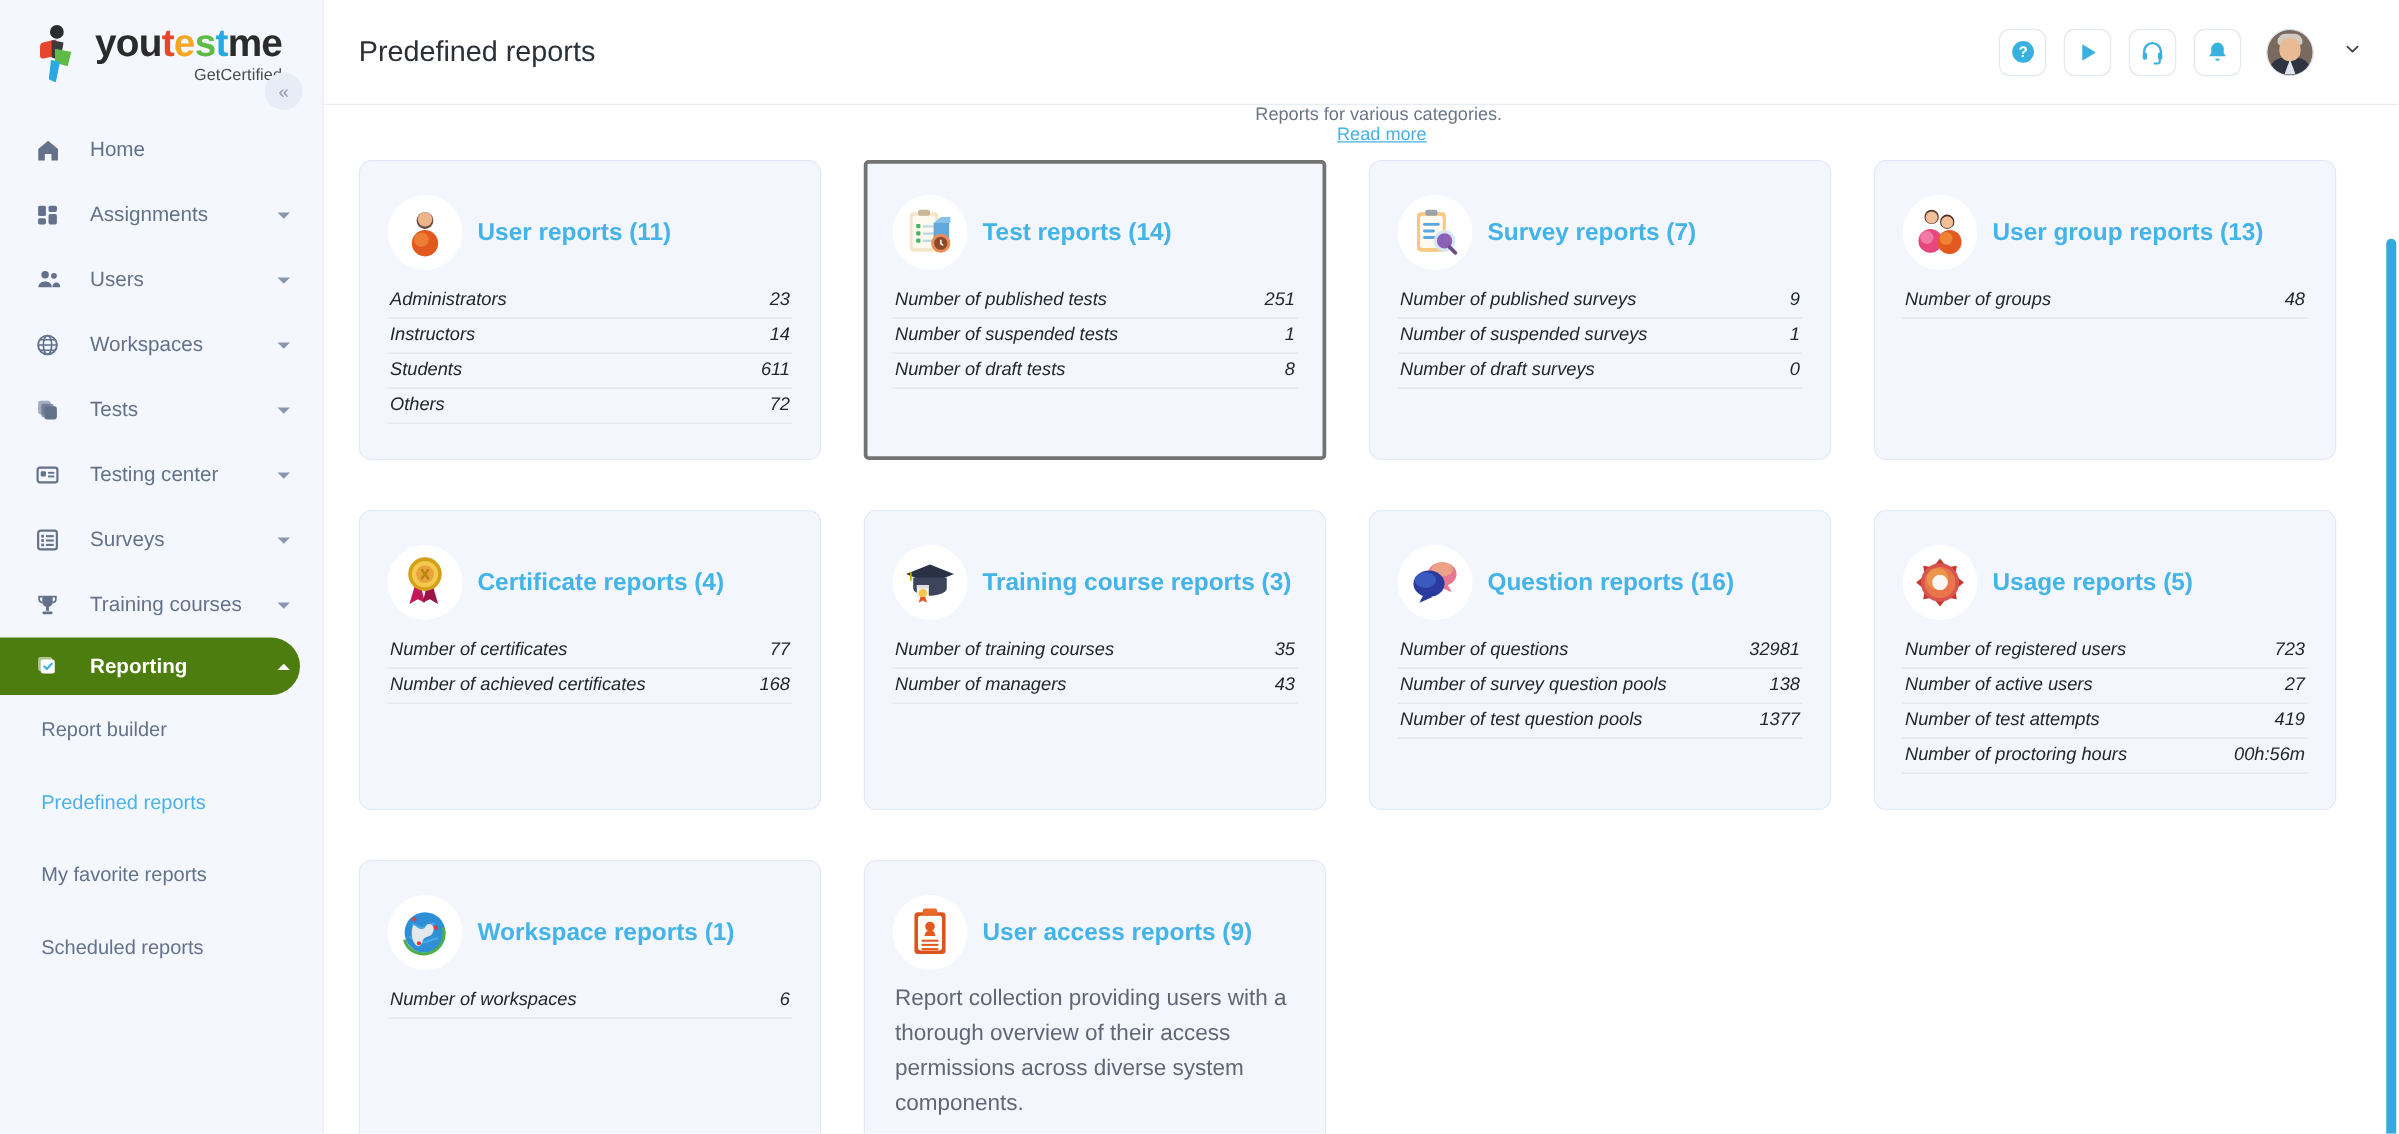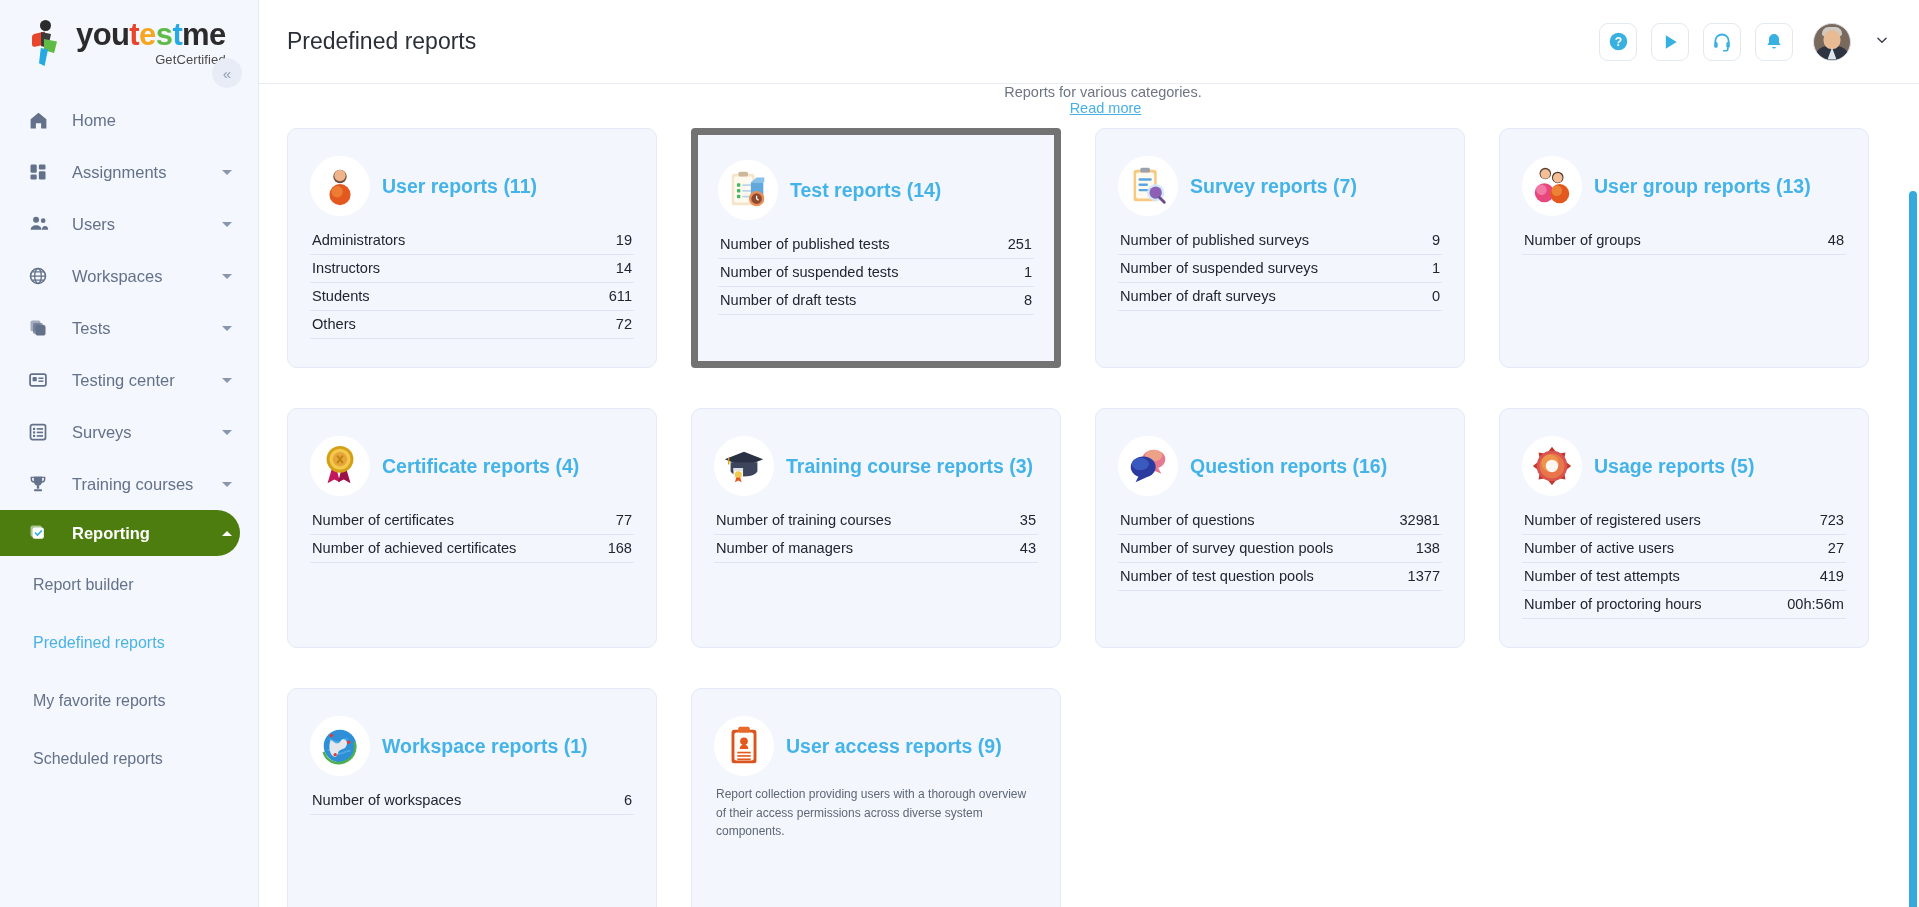--- a/index.html
+++ b/index.html
@@ -188,44 +188,44 @@
   .card {
     background: #f3f6fd;
     border: 1px solid #e3e9f6;
     border-radius: 10px;
     height: 240px;
     padding: 22px 22px 10px 22px;
     position: relative;
     cursor: pointer;
   }
   .card.highlight {
-    border: 7px solid #737373;
+    border: 3px solid #737373;
     border-radius: 4px;
     padding: 20px 20px 8px 20px;
   }
   .card-head { display: flex; align-items: center; gap: 12px; height: 70px; }
   .card-badge {
     width: 60px; height: 60px; border-radius: 50%;
     background: #ffffff; flex: 0 0 60px;
     display: flex; align-items: center; justify-content: center;
     overflow: hidden;
   }
   .card-title {
     font-size: 19.5px; font-weight: 700; color: #44b3e8;
   }
-  .card-rows { margin-top: 6px; }
+  .card-rows { margin-top: 6px; font-style: italic; }
   .card-row {
     display: flex; justify-content: space-between; align-items: center;
     font-size: 14.6px; color: #21262e;
     padding: 5px 2px 6px 2px;
     border-bottom: 1px solid #dfe5f0;
   }
   .card-row .rv { color: #21262e; }
   .card-desc {
-    font-size: 12px; color: #5f6775; line-height: 1.55;
+    font-size: 18px; color: #5f6775; line-height: 1.55;
     padding: 4px 2px 0 2px;
   }
 
   
   .scrollbar {
     position: absolute; right: 2px; top: 107px;
     width: 8px; height: 790px; border-radius: 4px;
     background: #35a9de; cursor: pointer;
   }
   .scroll-track {
@@ -442,21 +442,21 @@
                 <circle cx="24" cy="13" r="6" fill="#f0b48a"></circle>
                 <circle cx="24" cy="33" r="11" fill="#e2581f"></circle>
                 <circle cx="21" cy="30" r="6" fill="#f08a3c" opacity=".75"></circle>
               </svg>
             </div>
             <div class="card-title">User reports (11)</div>
           </div>
           <div class="card-rows">
             <div class="card-row">
               <span class="rl">Administrators</span>
-              <span class="rv">19</span>
+              <span class="rv">23</span>
             </div>
             <div class="card-row">
               <span class="rl">Instructors</span>
               <span class="rv">14</span>
             </div>
             <div class="card-row">
               <span class="rl">Students</span>
               <span class="rv">611</span>
             </div>
             <div class="card-row">

